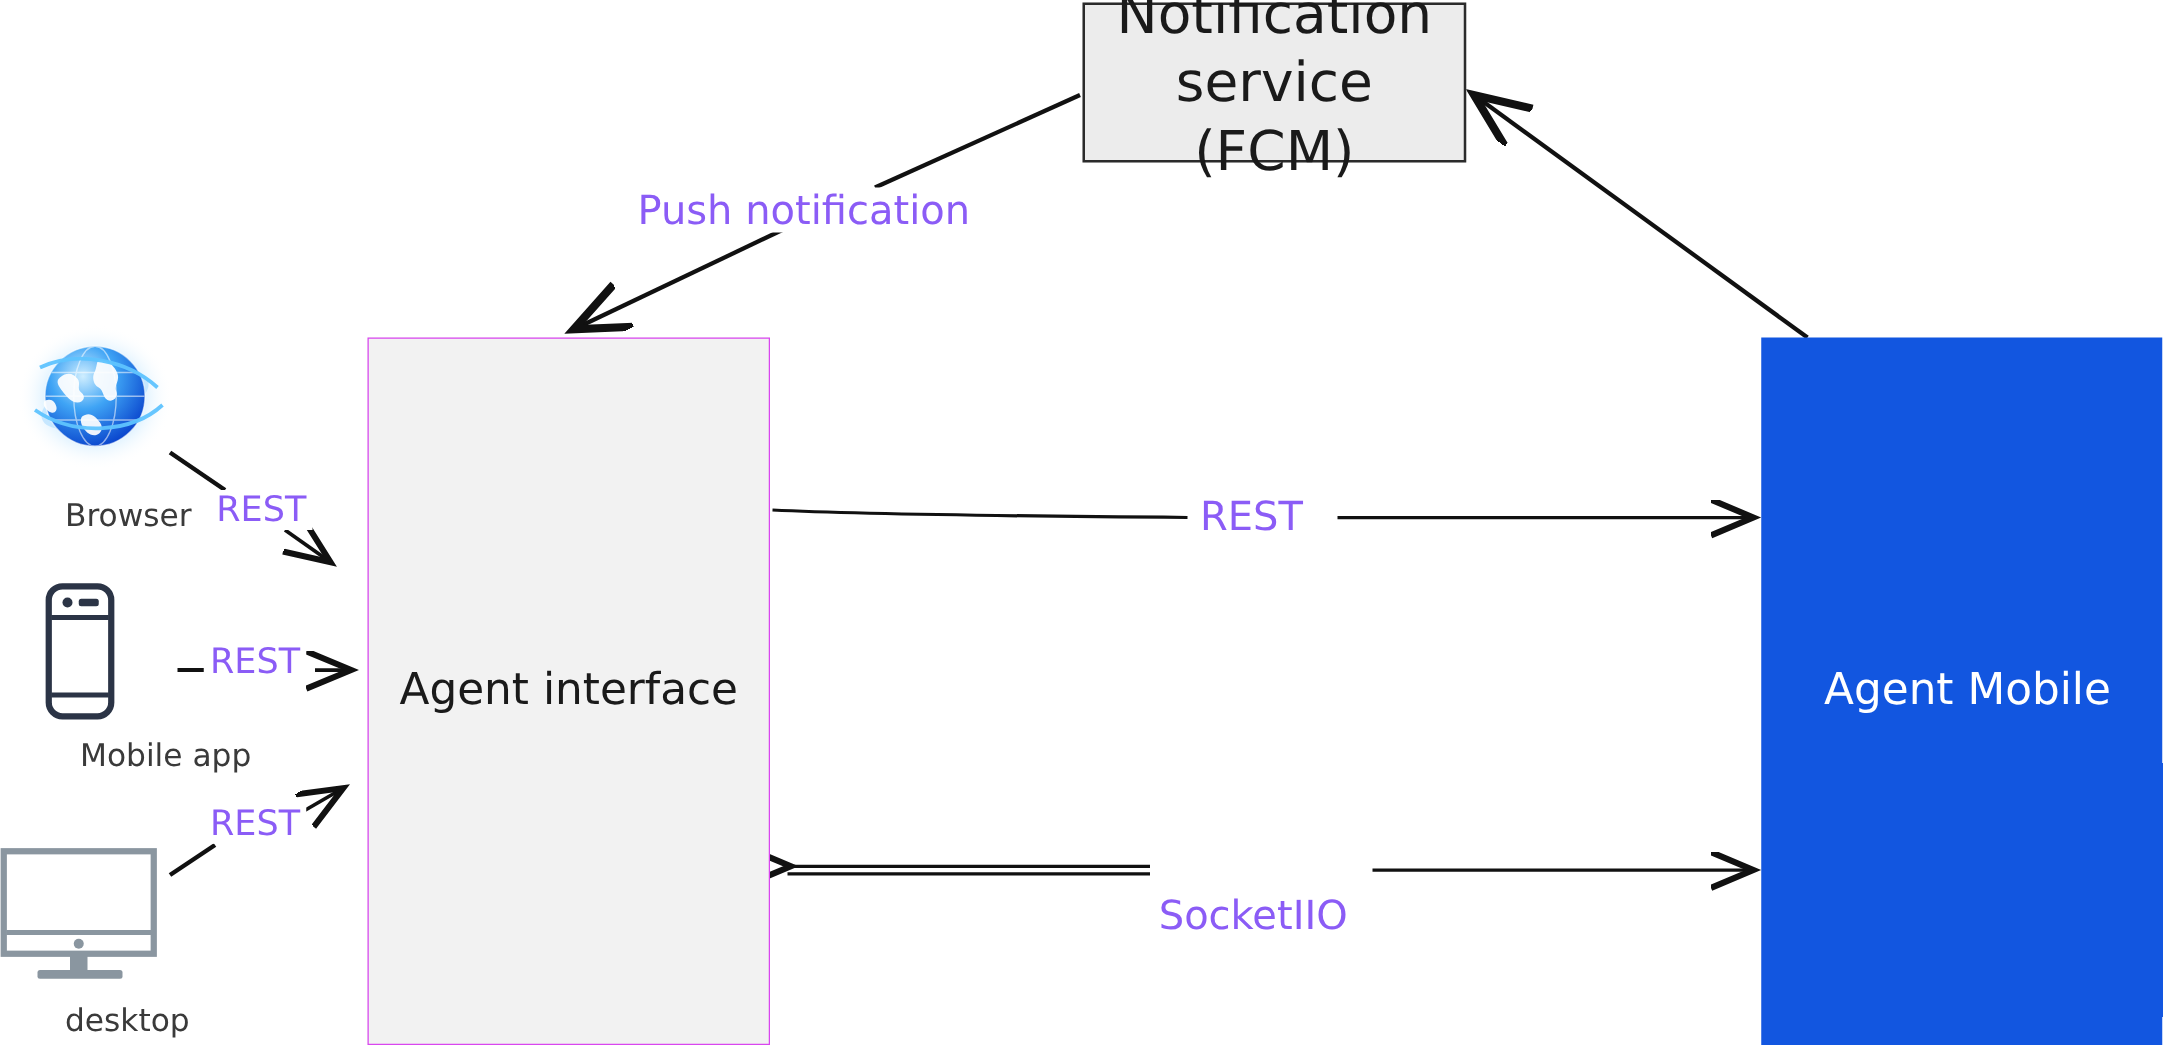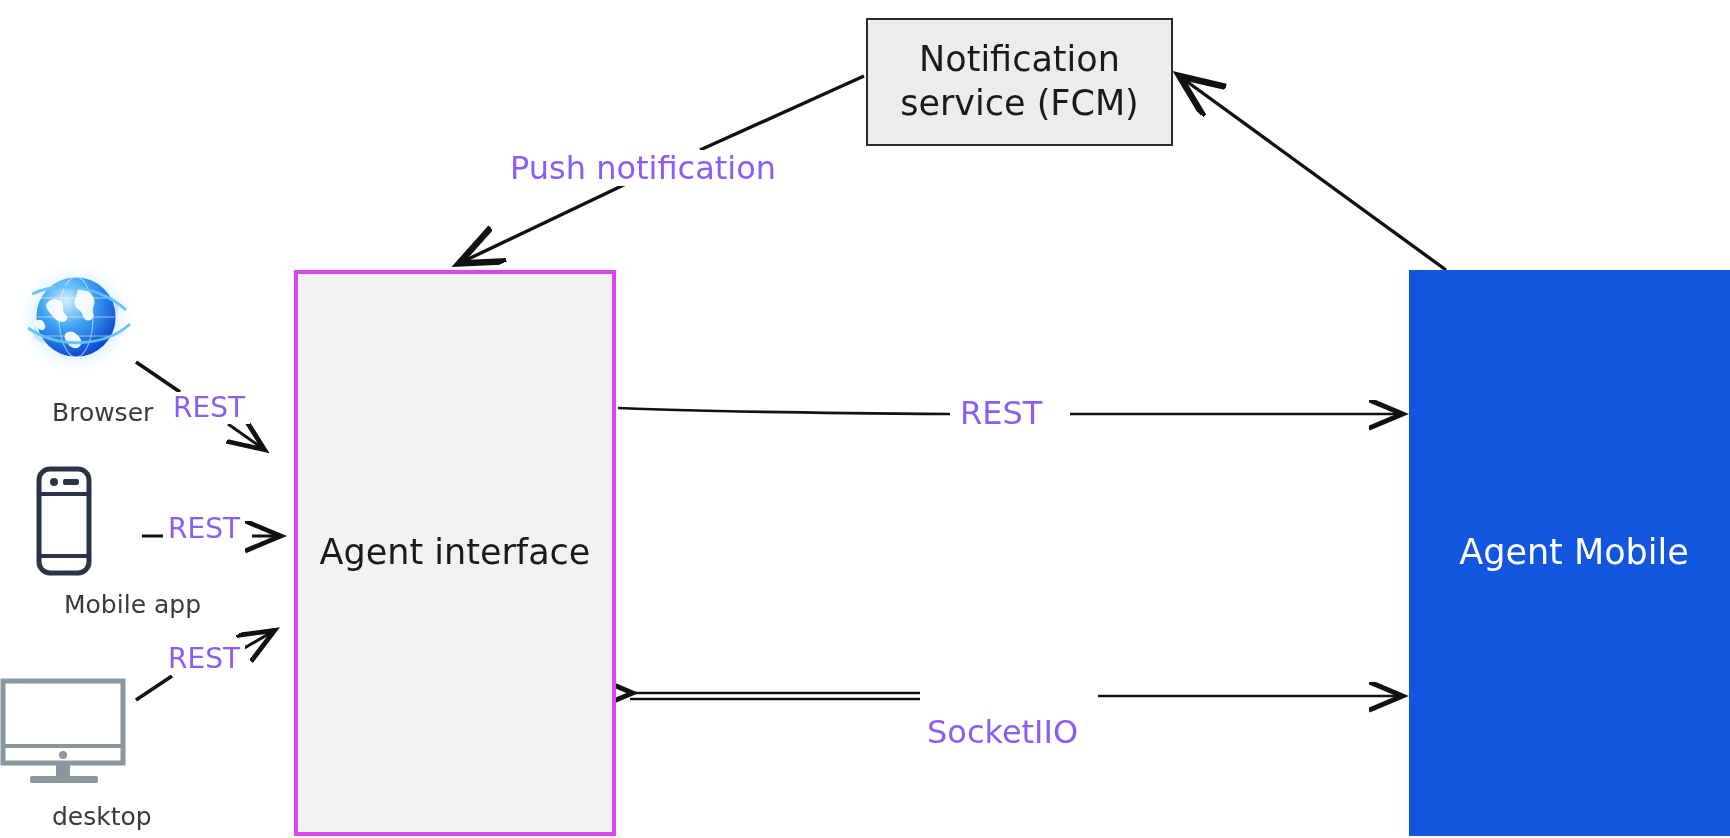--- a/index.html
+++ b/index.html
@@ -33,36 +33,36 @@
     position: absolute;
     box-sizing: border-box;
     display: flex;
     align-items: center;
     justify-content: center;
     text-align: center;
     line-height: 1.25;
   }
   #notification-box {
     left: 866px;
-    top: 18px;
+    top: 2px;
     width: 307px;
     height: 128px;
     background: #ececec;
     border: 2px solid #2b2b2b;
-    font-size: 35px;
+    font-size: 44px;
     color: #1a1a1a;
     padding: 0 8px;
   }
   #agent-interface-box {
     left: 294px;
     top: 270px;
     width: 322px;
     height: 566px;
     background: #f2f2f2;
-    border: 4px solid #d946ef;
+    border: 1px solid #d946ef;
     font-size: 35px;
     color: #1a1a1a;
   }
   #agent-manager-box {
     left: 1409px;
     top: 270px;
     width: 330px;
     height: 566px;
     background: #1256e0;
     border: none;

